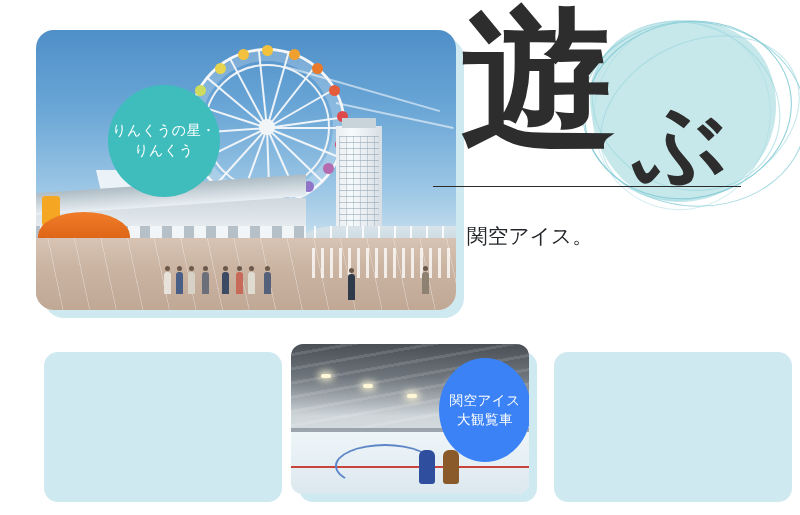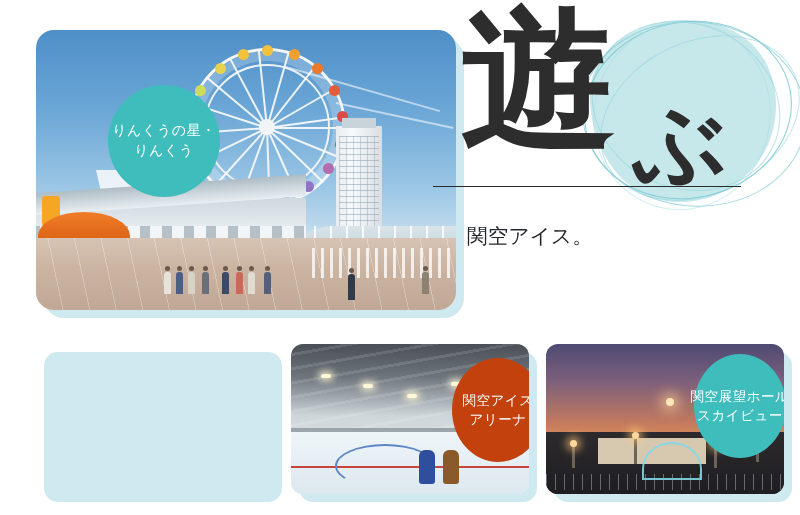--- a/index.html
+++ b/index.html
@@ -497,43 +497,21 @@
     <div class="tp2-light" style="left:160px; top:38px;"></div>
     <div class="tp2-light" style="left:200px; top:28px;"></div>
     <div class="tp2-wall"></div>
     <div class="tp2-seats"></div>
     <div class="tp2-board"></div>
     <div class="tp2-ice"></div>
     <div class="tp2-redline"></div>
     <div class="tp2-circle"></div>
     <div class="mascot" style="left:128px; background:#2f4f9e;"></div>
     <div class="mascot" style="left:152px; background:#8b5a2b;"></div>
-    <div class="badge badge-thumb" style="background:#c2410c; left:161px; top:14px; color:#ffffff;">
+    <div class="badge badge-thumb" style="background:#3b82f6; left:148px; top:14px; color:#ffffff;">
       <span>関空アイス</span>
-      <span>アリーナ</span>
+      <span>大観覧車</span>
     </div>
   </div>
 
   <div class="thumb-frame t3f"></div>
-  <div class="thumb-photo t3">
-    <div class="tp3-sky"></div>
-    <div class="tp3-sun"></div>
-    <div class="tp3-runway">
-      <div class="rl" style="left:4px;  top:16px; width:86px; transform:rotate(-5deg);"></div>
-      <div class="rl" style="left:60px; top:26px; width:120px; transform:rotate(-2deg);"></div>
-      <div class="rl" style="left:20px; top:34px; width:150px; transform:rotate(2deg);"></div>
-      <div class="rl" style="left:140px;top:18px; width:96px; transform:rotate(4deg);"></div>
-    </div>
-    <div class="tp3-ground"></div>
-    <div class="tp3-bldg"></div>
-    <div class="lamp" style="left:26px; bottom:26px; height:24px;"></div>
-    <div class="lamp" style="left:88px; bottom:30px; height:28px;"></div>
-    <div class="lamp" style="left:168px;bottom:26px; height:24px;"></div>
-    <div class="lamp" style="left:210px;bottom:32px; height:30px;"></div>
-    <div class="tp3-art"></div>
-    <div class="tp3-rail"></div>
-    <div class="badge badge-thumb" style="background:#3FBDBD; left:148px; top:10px; color:#ffffff;">
-      <span>関空展望ホール</span>
-      <span>スカイビュー</span>
-    </div>
-  </div>
 
 </div>
 
 </body></html>

